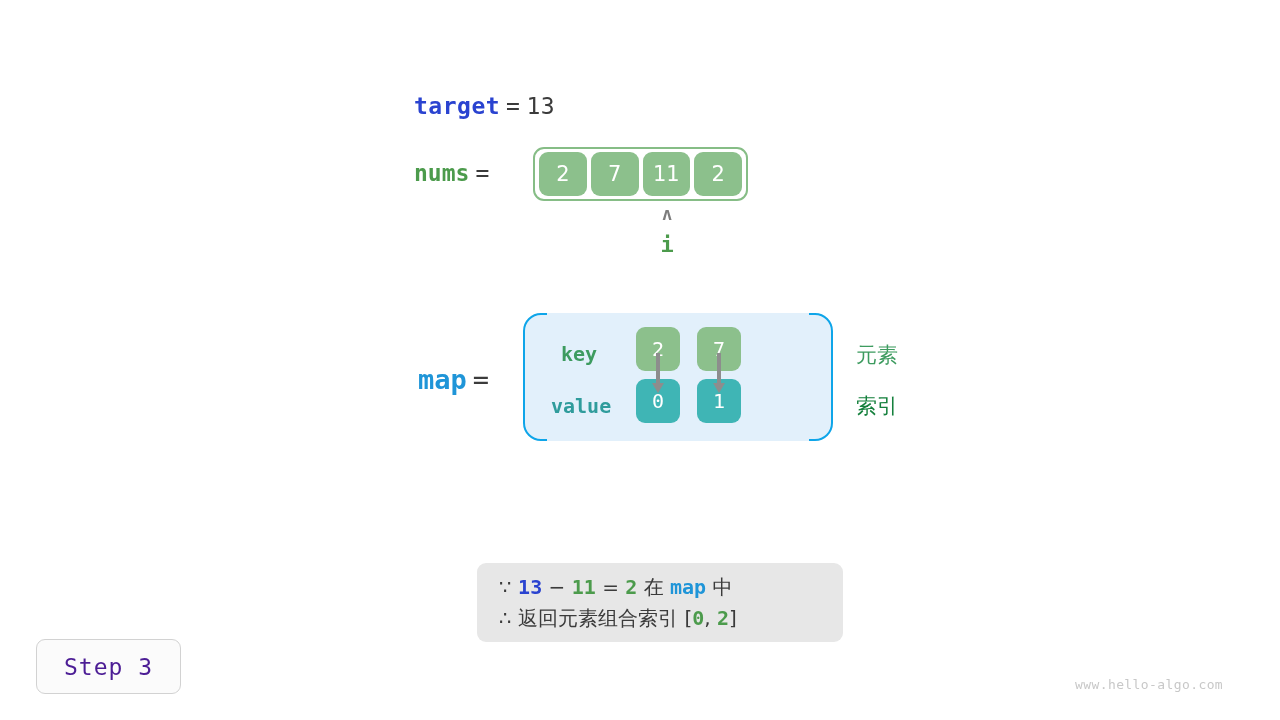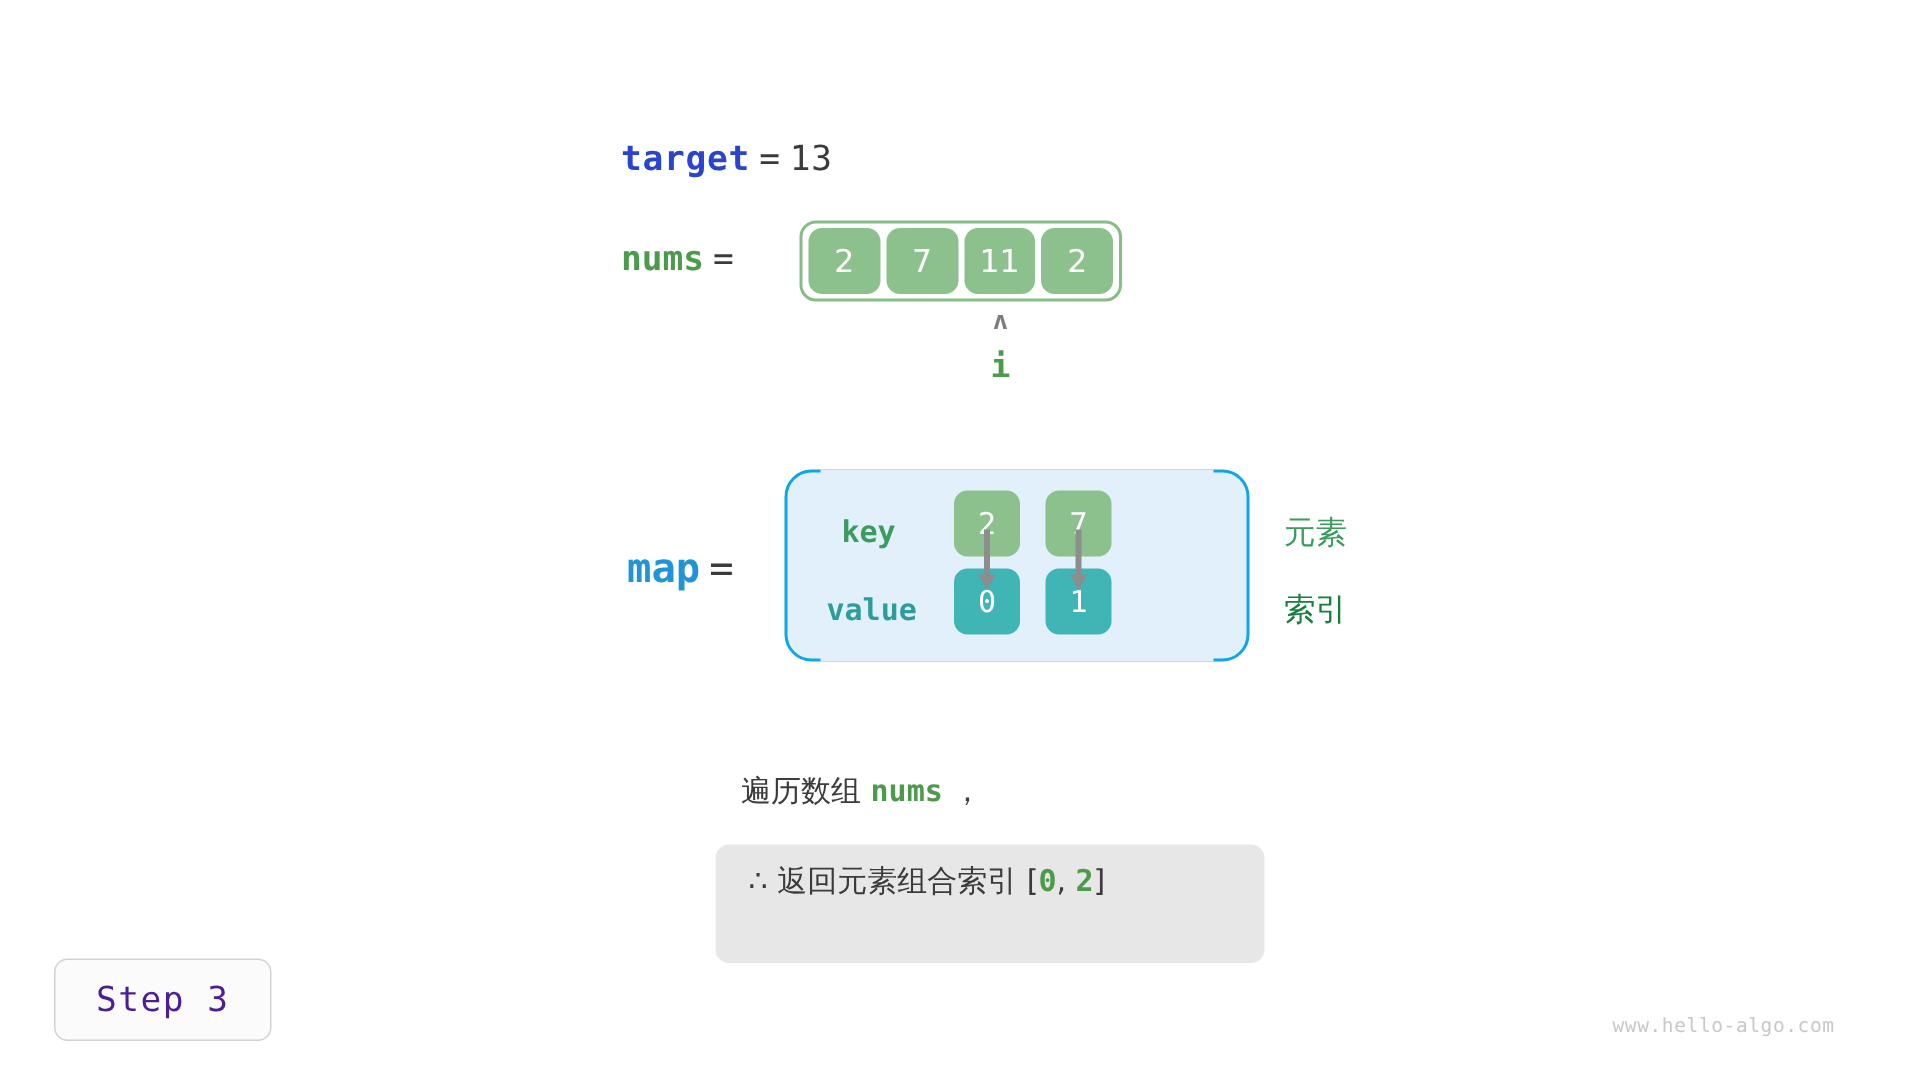--- a/index.html
+++ b/index.html
@@ -241,27 +241,33 @@
         <div class="mcell key">7</div>
         <div class="arrow"></div>
         <div class="mcell value">1</div>
       </div>
     </div>
   </div>
 
   <div class="abs side-note sn-elem">元素</div>
   <div class="abs side-note sn-idx">索引</div>
 
-  <div class="abs caption-line">
-    <span>遍历数组</span>
-    <span class="mono var-green">nums</span>
-    <span>，</span>
-  </div>
 
   <div class="abs note-box">
+    <div class="note-row">
+      <span class="sym">∵</span>
+      <span class="mono var-blue">13</span>
+      <span class="sym">−</span>
+      <span class="mono var-green">11</span>
+      <span class="sym">=</span>
+      <span class="mono var-green">2</span>
+      <span>在</span>
+      <span class="mono var-lblue">map</span>
+      <span>中</span>
+    </div>
     <div class="note-row">
       <span class="sym">∴</span>
       <span>返回元素组合索引</span>
       <span class="sym">[</span><span class="mono var-green">0</span><span class="sym">,</span>
       <span class="mono var-green">2</span><span class="sym">]</span>
     </div>
   </div>
 
   <div class="abs step-badge">Step 3</div>
 

